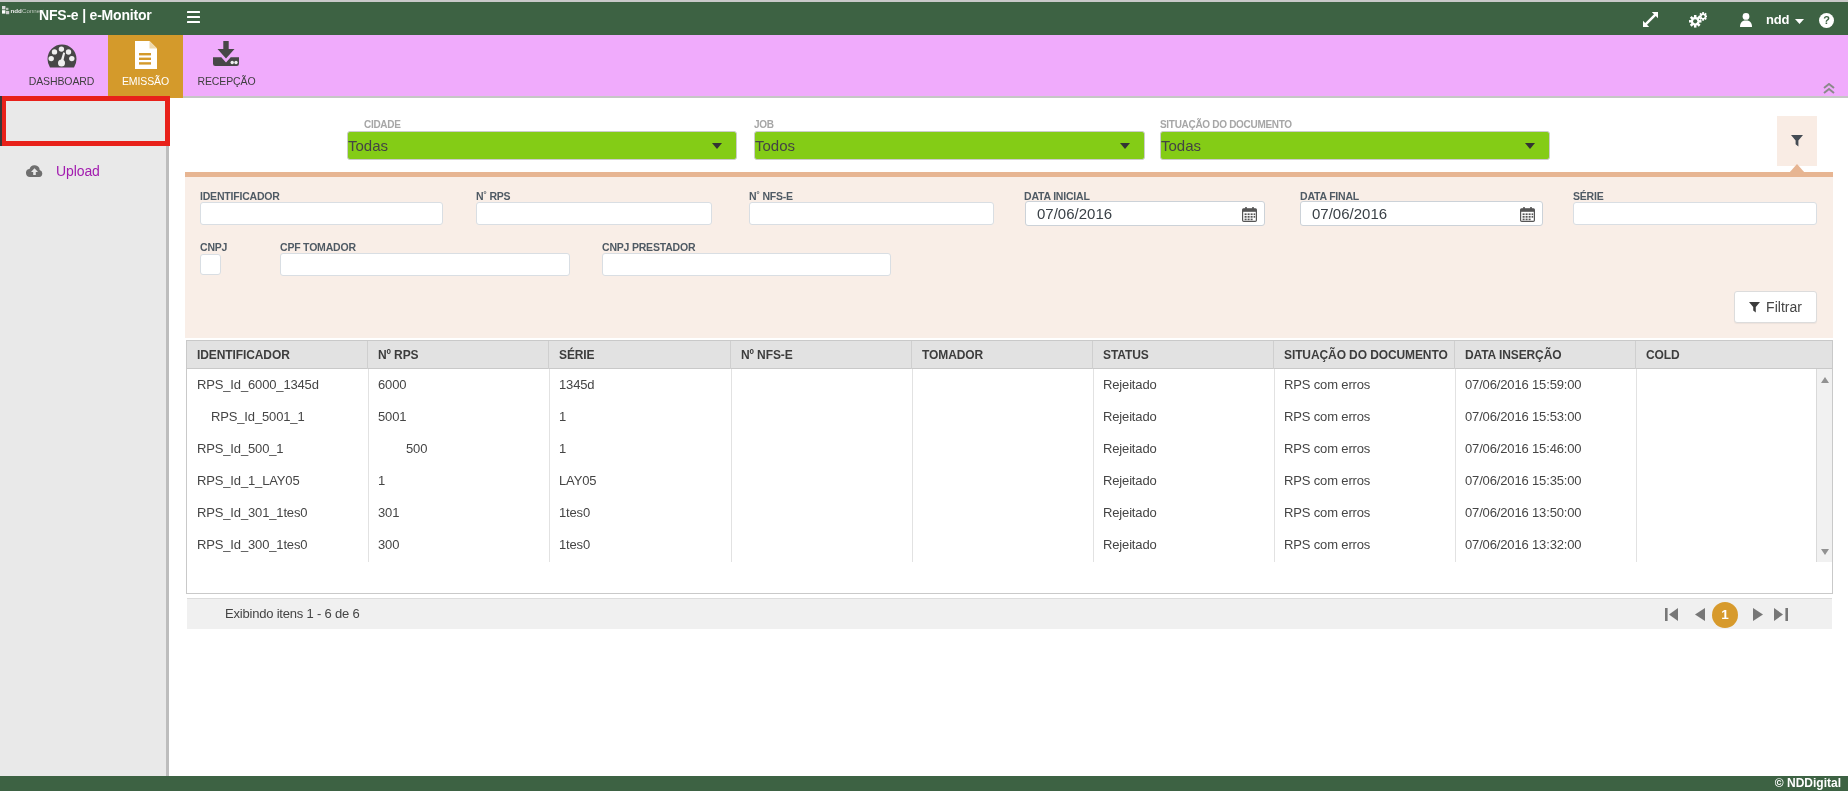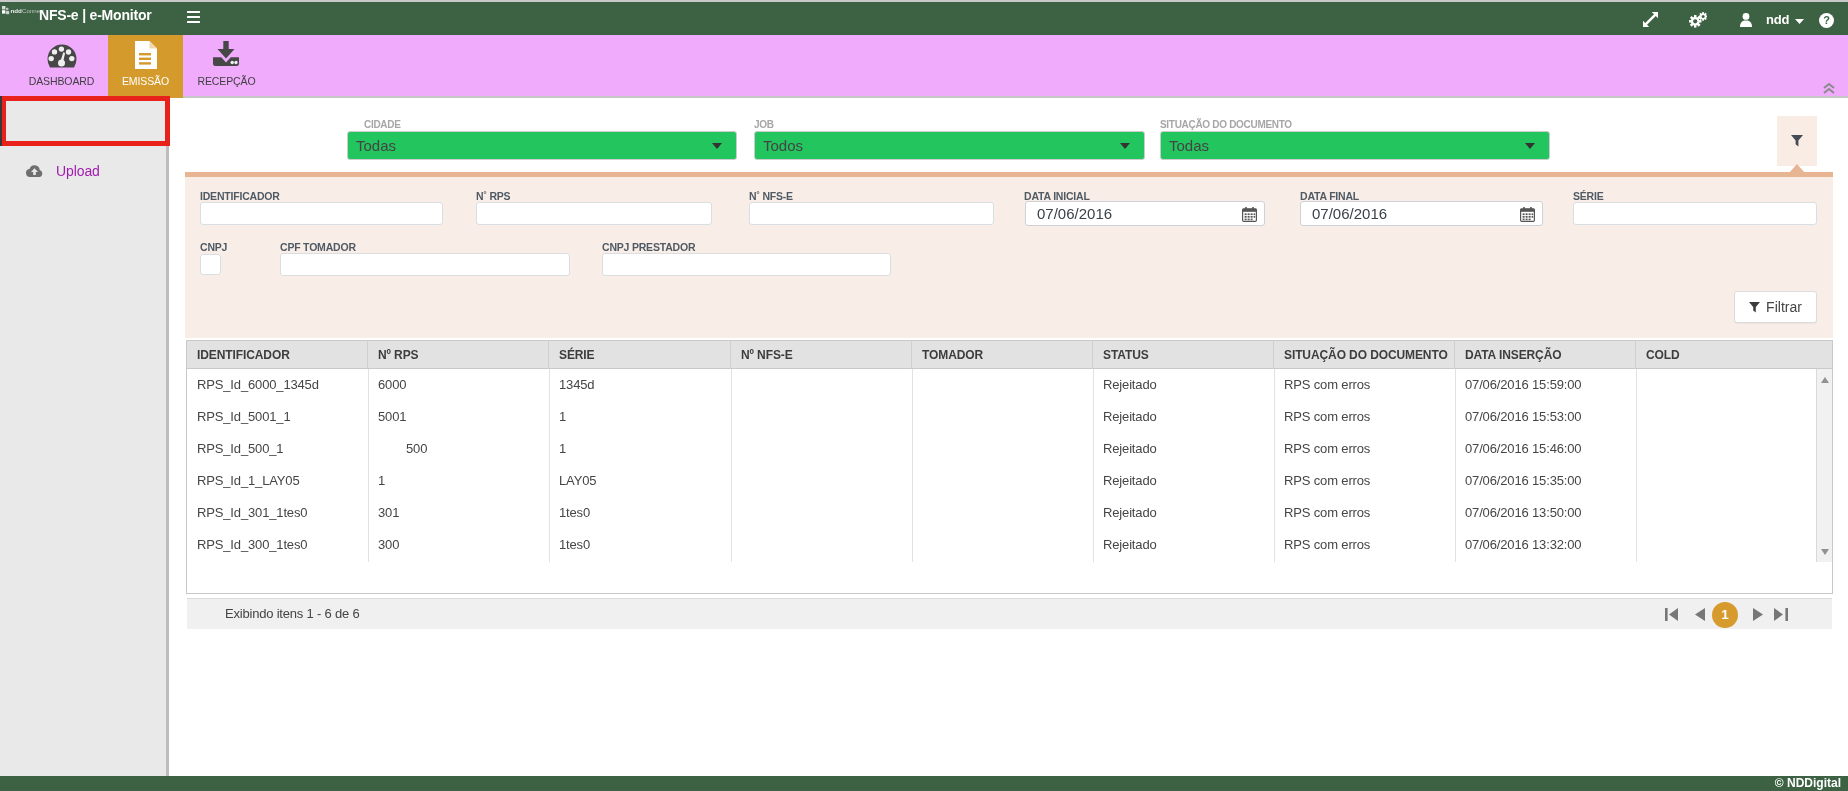--- a/index.html
+++ b/index.html
@@ -26,21 +26,21 @@
 .sitem { position:absolute; left:0; width:166px; height:49px; }
 .sitem .txt { position:absolute; left:56px; top:50%; transform:translateY(-50%); font-size:14px; color:#a21caf; letter-spacing:-0.1px; }
 #swActive .txt { color:#333a40; font-weight:bold; letter-spacing:-0.35px; top:calc(50% - 2px); }
 #goldmark { left:157px; top:15px; width:0; height:0; border-top:8px solid transparent; border-bottom:8px solid transparent; border-right:9px solid #c7952e; }
 
 #redrect { left:1px; top:96px; width:169px; height:50px; border:5px solid #e8211a; z-index:50;}
 #reddark { left:0; top:96px; width:1.5px; height:50px; background:#38383a; z-index:51;}
 
 #content { left:172px; top:98px; width:1676px; height:678px; background:#fff; }
 .flabel { position:absolute; font-size:10px; font-weight:bold; color:#a6a6a6; letter-spacing:-0.3px;}
-.sel { position:absolute; top:131px; height:29px; background:#22c55e; border:1px solid #ccc; border-radius:3px; font-size:15px; color:#444; line-height:27px; padding-left:8px; }
+.sel { position:absolute; top:131px; height:29px; background:#84cc16; border:1px solid #ccc; border-radius:3px; font-size:15px; color:#444; line-height:27px; padding-left:0; }
 .sel .car { position:absolute; right:14px; top:11px; width:0; height:0; border-left:5.5px solid transparent; border-right:5.5px solid transparent; border-top:6px solid #333; }
 
 #fbtn { left:1777px; top:116px; width:40px; height:50px; background:#f9ece4; }
 
 #panel { left:185px; top:172px; width:1648px; height:166px; background:#f9eee7; border-top:5px solid #e7b592; }
 #notch { left:1789px; top:164px; width:0; height:0; border-left:8px solid transparent; border-right:8px solid transparent; border-bottom:9px solid #e7b592; z-index:5;}
 .plabel { position:absolute; font-size:10.5px; font-weight:bold; color:#4f5a64; letter-spacing:-0.2px; }
 .pinput { position:absolute; height:23px; background:#fff; border:1px solid #d9dee3; border-radius:3px; }
 .dtext { position:absolute; left:11px; top:3px; font-size:15px; color:#3a4147;}
 
@@ -284,21 +284,21 @@
   <div class="vline" style="left:1087px;"></div>
   <div class="vline" style="left:1268px;"></div>
   <div class="vline" style="left:1449px;"></div>
 
   <div class="td" style="left:0;top:28px;width:181px;">RPS_Id_6000_1345d</div>
   <div class="td" style="left:181px;top:28px;">6000</div>
   <div class="td" style="left:362px;top:28px;">1345d</div>
   <div class="td" style="left:906px;top:28px;">Rejeitado</div>
   <div class="td" style="left:1087px;top:28px;">RPS com erros</div>
   <div class="td" style="left:1268px;top:28px;">07/06/2016 15:59:00</div>
-  <div class="td" style="left:0;top:60px;width:181px;">RPS_Id_5001_1</div>
+  <div class="td" style="left:14px;top:60px;width:181px;">RPS_Id_5001_1</div>
   <div class="td" style="left:181px;top:60px;">5001</div>
   <div class="td" style="left:362px;top:60px;">1</div>
   <div class="td" style="left:906px;top:60px;">Rejeitado</div>
   <div class="td" style="left:1087px;top:60px;">RPS com erros</div>
   <div class="td" style="left:1268px;top:60px;">07/06/2016 15:53:00</div>
   <div class="td" style="left:0;top:92px;width:181px;">RPS_Id_500_1</div>
   <div class="td" style="left:181px;top:92px;margin-left:28px;">500</div>
   <div class="td" style="left:362px;top:92px;">1</div>
   <div class="td" style="left:906px;top:92px;">Rejeitado</div>
   <div class="td" style="left:1087px;top:92px;">RPS com erros</div>

